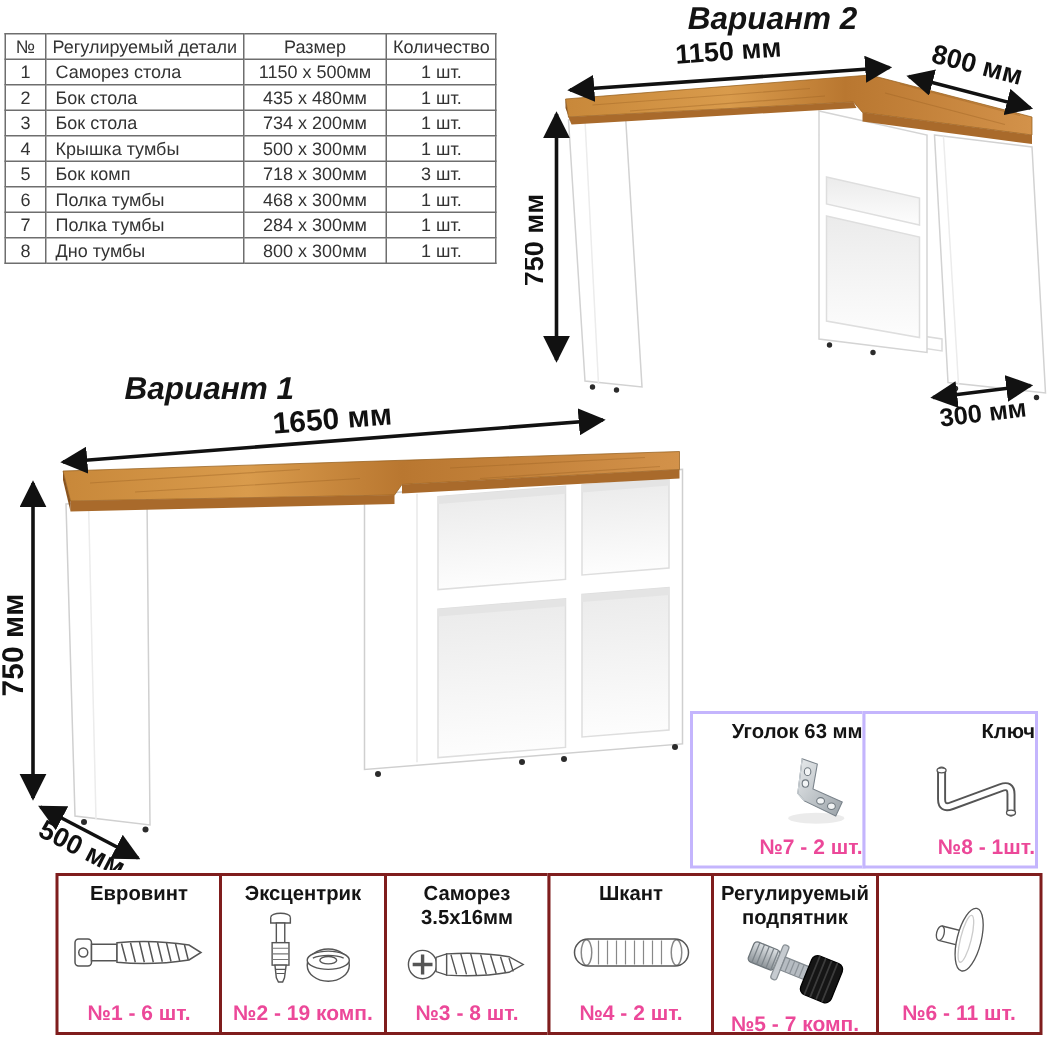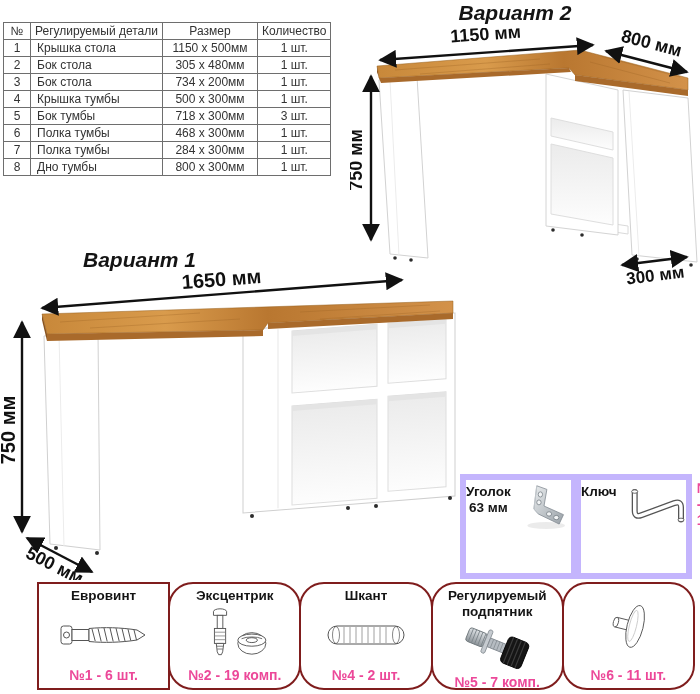--- a/index.html
+++ b/index.html
@@ -23,27 +23,27 @@
   
   .drawing{position:absolute;}
   #v2-svg{left:350px;top:28px;}
   #v1-svg{left:0px;top:250px;}
   svg text.dim{font-family:"Liberation Sans",sans-serif;font-weight:bold;fill:#101010;}
   .dimL{font-size:20px;} .dimM{font-size:18px;} .dimS{font-size:17px;}
   .dim-line{stroke:#111;stroke-width:2.4;}
 
   
   #hw-top{position:absolute;left:460px;top:474px;display:flex;}
-  .hw-box{width:117px;height:105px;border:6px solid #c4b5fd;box-sizing:border-box;
-          display:flex;flex-direction:row;align-items:flex-start;background:#fff;}
+  .hw-box{width:117px;height:105px;border:2px solid #c4b5fd;box-sizing:border-box;
+          display:flex;flex-direction:column;align-items:flex-end;background:#fff;}
   .hw-box + .hw-box{margin-left:-2px;}
   #hw-row{position:absolute;left:37px;top:582px;width:658px;height:108px;display:flex;}
   .hw-cell{flex:1 1 0;border:2px solid #7f1d1d;box-sizing:border-box;background:#fff;
            display:flex;flex-direction:column;align-items:center;}
-  .hw-cell + .hw-cell{margin-left:-2px;border-radius:25px;}
+  .hw-cell + .hw-cell{margin-left:-2px;}
   .hw-title{font-weight:bold;font-size:13.5px;line-height:1.18;text-align:center;
             margin-top:4px;color:#141414;}
   .hw-icon{flex:1;display:flex;align-items:center;justify-content:center;}
   .hw-count{font-weight:bold;font-size:14px;margin-bottom:5px;color:#ec4899;}
 </style>
 </head>
 <body>
 
 <div id="page">
 
@@ -52,45 +52,45 @@
       <tr>
         <th class="c-num">№</th>
         <th class="c-name">Регулируемый детали</th>
         <th class="c-size">Размер</th>
         <th class="c-qty">Количество</th>
       </tr>
     </thead>
     <tbody>
       <tr>
           <td>1</td>
-          <td class="nm">Крышка стола</td>
+          <td class="nm">Саморез стола</td>
           <td>1150 x 500мм</td>
           <td>1 шт.</td>
         </tr>
       <tr>
           <td>2</td>
           <td class="nm">Бок стола</td>
-          <td>305 x 480мм</td>
+          <td>435 x 480мм</td>
           <td>1 шт.</td>
         </tr>
       <tr>
           <td>3</td>
           <td class="nm">Бок стола</td>
           <td>734 x 200мм</td>
           <td>1 шт.</td>
         </tr>
       <tr>
           <td>4</td>
           <td class="nm">Крышка тумбы</td>
           <td>500 x 300мм</td>
           <td>1 шт.</td>
         </tr>
       <tr>
           <td>5</td>
-          <td class="nm">Бок тумбы</td>
+          <td class="nm">Бок комп</td>
           <td>718 x 300мм</td>
           <td>3 шт.</td>
         </tr>
       <tr>
           <td>6</td>
           <td class="nm">Полка тумбы</td>
           <td>468 x 300мм</td>
           <td>1 шт.</td>
         </tr>
       <tr>
@@ -293,20 +293,36 @@
           <path d="M22.5,43 h7 M23,46 h6" stroke="#555" stroke-width="0.8"></path>
           <ellipse cx="60" cy="40" rx="15" ry="11.5" fill="#fff" stroke="#555"></ellipse>
           <ellipse cx="60" cy="36.5" rx="15" ry="6.5" fill="#fff" stroke="#555"></ellipse>
           <ellipse cx="60" cy="36.5" rx="6" ry="2.6" fill="none" stroke="#555"></ellipse>
           <path d="M49,35 a14,5 0 0 1 22,0" fill="none" stroke="#555" stroke-width="0.9"></path>
         </svg>
       </div>
       <div class="hw-count">№2 - 19 комп.</div>
     </div>
 
+    <div class="hw-cell">
+      <div class="hw-title">
+        <div>Саморез</div>
+        <div>3.5x16мм</div>
+      </div>
+      <div class="hw-icon">
+        <svg width="88" height="34" viewBox="0 0 88 36">
+          <circle cx="13" cy="18" r="10" fill="#fff" stroke="#555"></circle>
+          <path d="M13,11 v14 M6,18 h14" stroke="#555" stroke-width="2.4"></path>
+          <path d="M22.5,13 L30,10.5 L30,25.5 L22.5,23 Z" fill="#fff" stroke="#555"></path>
+          <path d="M30,10.5 C45,9.5 60,10 74,12.5 L84,18 L74,23.5 C60,26 45,26.5 30,25.5 Z" fill="#fff" stroke="#555"></path>
+          <path d="M33,11 l4,14 M40,10.5 l4,14.5 M47,10.5 l4,15 M54,11 l4,14 M61,11.5 l4,13 M68,12.5 l3.6,11.5 M74,13.5 l3,9.5" stroke="#555" stroke-width="1" fill="none"></path>
+        </svg>
+      </div>
+      <div class="hw-count">№3 - 8 шт.</div>
+    </div>
 
     <div class="hw-cell">
       <div class="hw-title">
         <div>Шкант</div>
         <div></div>
       </div>
       <div class="hw-icon">
         <svg width="88" height="26" viewBox="0 0 88 26">
           <rect x="6" y="4" width="76" height="18" rx="9" fill="#fff" stroke="#555"></rect>
           <ellipse cx="14" cy="13" rx="3.5" ry="8.5" fill="none" stroke="#555" opacity="0.7"></ellipse>

